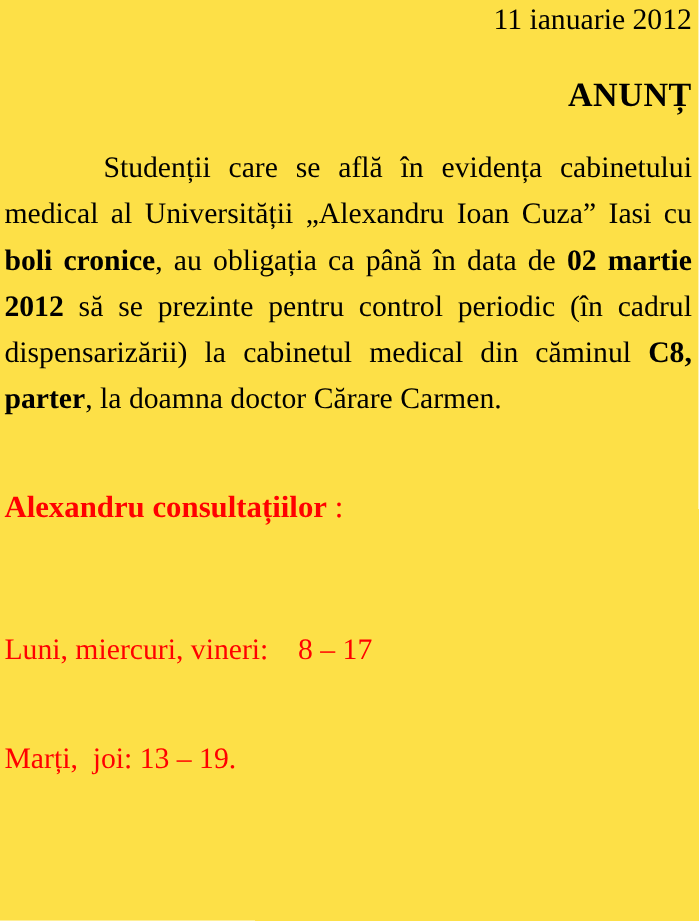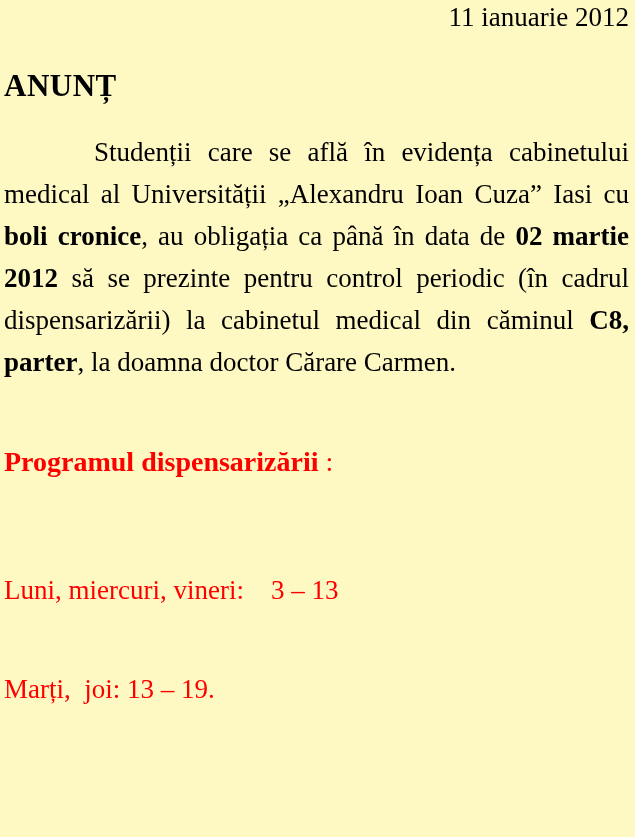--- a/index.html
+++ b/index.html
@@ -5,32 +5,32 @@
   html, body {
     margin: 0;
     padding: 0;
     background: #ffffff;
   }
   .page {
     width: 635px;
     height: 837px;
     box-sizing: border-box;
     padding: 2px 6px 0 4px;
-    background: #fef9c3;
+    background: #fde047;
     color: #000000;
     font-family: "Liberation Serif", "DejaVu Serif", serif;
     overflow: hidden;
   }
   .date {
     text-align: right;
     font-size: 27px;
     line-height: 30px;
   }
   .title {
-    text-align: left;
+    text-align: right;
     font-weight: bold;
     font-size: 31px;
     line-height: 36px;
     margin-top: 36px;
     letter-spacing: 0.5px;
   }
   .p1 {
     font-size: 27px;
     line-height: 42px;
     text-align: justify;
@@ -54,20 +54,20 @@
 <body>
 
 <div class="page">
 
   <div class="date">11 ianuarie 2012</div>
 
   <div class="title">ANUNȚ</div>
 
   <p class="p1"><span>Studenții care se află în evidența cabinetului medical al Universității „Alexandru Ioan Cuza” Iasi cu </span><span class="b">boli cronice</span><span>, au obligația ca până în data de  </span><span class="b">02 martie 2012</span><span>  să se prezinte pentru control periodic (în cadrul dispensarizării) la cabinetul medical din căminul </span><span class="b">C8, parter</span><span>, la doamna doctor Cărare Carmen.</span></p>
 
-  <div class="red red-heading"><span class="b">Programul dispensarizării</span><span> :</span></div>
+  <div class="red red-heading"><span class="b">Alexandru consultațiilor</span><span> :</span></div>
 
   <div class="red schedule">
-    <div>Luni, miercuri, vineri:    3 – 13</div>
+    <div>Luni, miercuri, vineri:    8 – 17</div>
     <div>Marți,  joi: 13 – 19.</div>
   </div>
 
 </div>
 
 </body></html>

